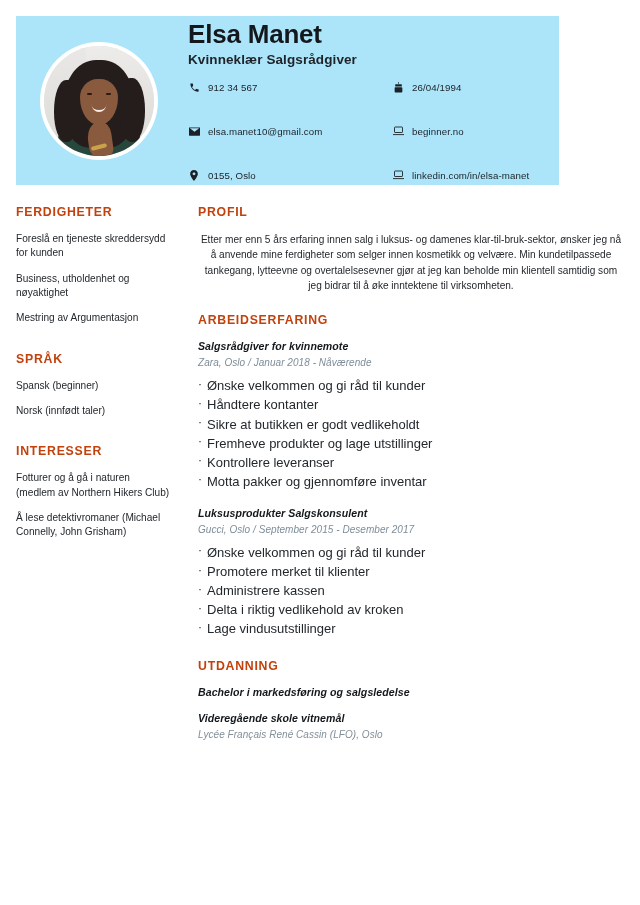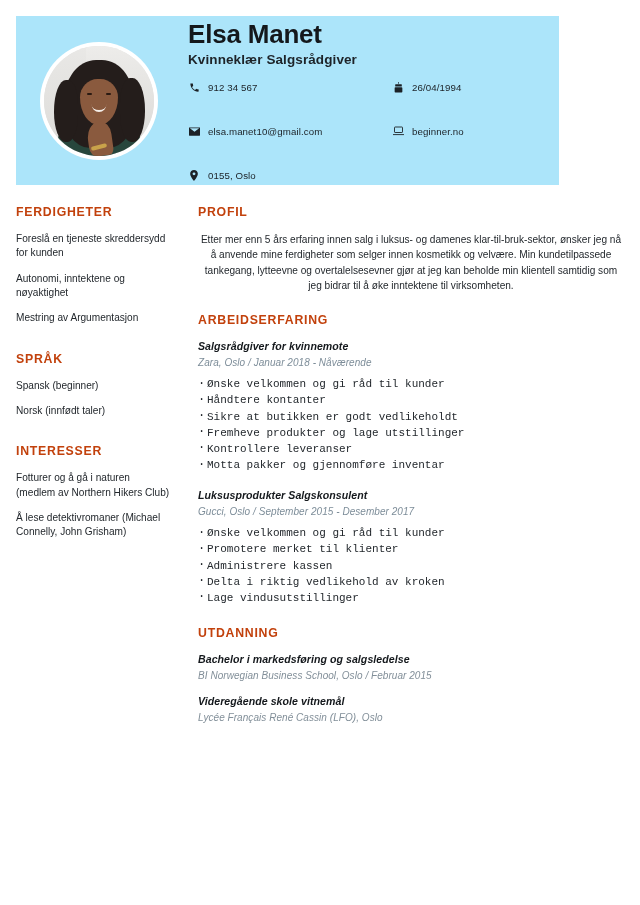--- a/index.html
+++ b/index.html
@@ -221,26 +221,25 @@
   .entry-meta {
     font-size: 10px;
     color: #7d8d99;
     margin: 0 0 8px 0;
     letter-spacing: 0.05px;
     font-style: italic;
   }
   .entry-meta.edu { color: #828f99; margin-bottom: 0; }
   .bullets { margin: 0; padding: 0; list-style: none; }
   .bullets li {
-    font-size: 11px;
+    font-size: 13px;
     line-height: 1.47;
     color: #23282d;
     position: relative;
     padding-left: 9px;
-    font-family: Liberation Mono, monospace;
   }
   .bullets li:before {
     content: "\00B7";
     position: absolute;
     left: 0;
     top: -0.5px;
     font-size: 12px;
     color: #23282d;
   }
   .edu-entry { margin-bottom: 14px; }
@@ -317,33 +316,42 @@
 
         <div class="contact-item">
           <span class="ci">
             <svg width="8" height="11" viewBox="0 0 14 20" fill="#1b2126">
               <path d="M7 0C3.1 0 0 3.1 0 7c0 5.2 7 13 7 13s7-7.8 7-13c0-3.9-3.1-7-7-7zm0 9.6A2.6 2.6 0 1 1 7 4.4a2.6 2.6 0 0 1 0 5.2z"></path>
             </svg>
           </span>
           <span>0155, Oslo</span>
         </div>
 
+        <div class="contact-item">
+          <span class="ci">
+            <svg width="11" height="10" viewBox="0 0 22 20" fill="none" stroke="#1b2126" stroke-width="1.8">
+              <rect x="3" y="2" width="16" height="11" rx="1.2"></rect>
+              <line x1="0.8" y1="17.2" x2="21.2" y2="17.2" stroke-linecap="round"></line>
+            </svg>
+          </span>
+          <span>linkedin.com/in/elsa-manet</span>
+        </div>
 
       </div>
     </div>
   </div>
 
   <div class="content">
 
     <div class="col-left">
 
       <div class="sec-block">
         <div class="sec-title">FERDIGHETER</div>
         <p class="li">Foreslå en tjeneste skreddersydd for kunden</p>
-        <p class="li">Autonomi, inntektene og nøyaktighet</p>
+        <p class="li">Business, utholdenhet og nøyaktighet</p>
         <p class="li">Mestring av Argumentasjon</p>
       </div>
 
       <div class="sec-block">
         <div class="sec-title">SPRÅK</div>
         <p class="li">Spansk (beginner)</p>
         <p class="li">Norsk (innfødt taler)</p>
       </div>
 
       <div class="sec-block">
@@ -388,21 +396,20 @@
             <li>Lage vindusutstillinger</li>
           </ul>
         </div>
       </div>
 
       <div class="r-block">
         <div class="sec-title">UTDANNING</div>
 
         <div class="edu-entry">
           <div class="entry-title">Bachelor i markedsføring og salgsledelse</div>
-          <div class="entry-meta edu">BI Norwegian Business School, Oslo / Februar 2015</div>
         </div>
 
         <div class="edu-entry">
           <div class="entry-title">Videregående skole vitnemål</div>
           <div class="entry-meta edu">Lycée Français René Cassin (LFO), Oslo</div>
         </div>
       </div>
 
     </div>
   </div>

